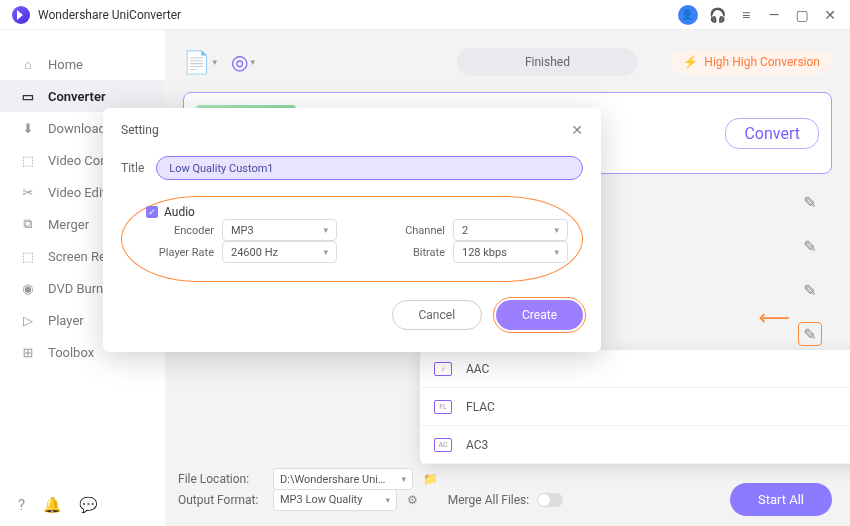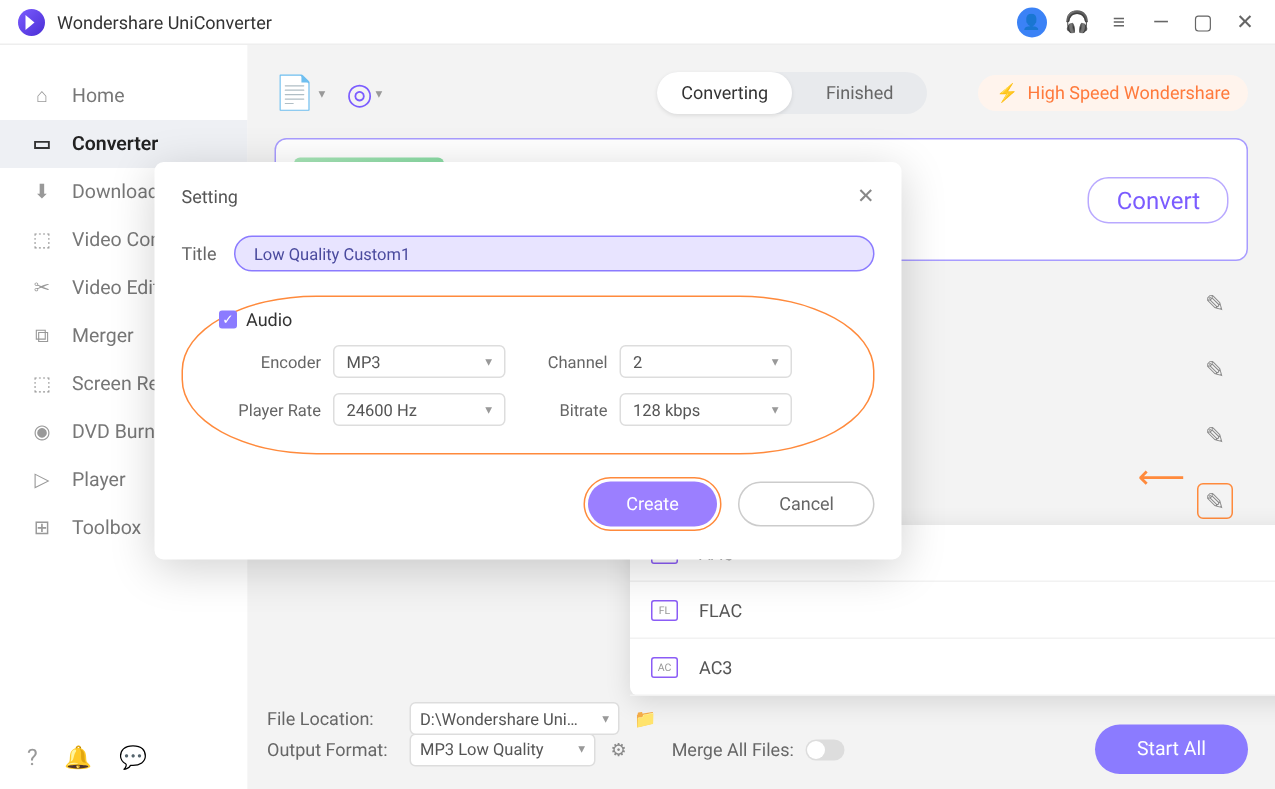--- a/index.html
+++ b/index.html
@@ -47,21 +47,21 @@
 .footer-icons{position:absolute;bottom:12px;left:18px;display:flex;gap:18px;color:#999;font-size:15px}
 .modal{position:absolute;left:103px;top:108px;width:498px;background:#fff;box-shadow:0 6px 30px rgba(0,0,0,0.18);border-radius:6px;padding:14px 18px 22px;z-index:50}
 .modal-head{display:flex;align-items:center;font-size:12px;color:#555}
 .close-x{margin-left:auto;color:#888;font-size:14px;cursor:pointer}
 .title-row{display:flex;align-items:center;gap:12px;margin-top:18px}
 .title-row label{font-size:12px;color:#666}
 .title-input{flex:1;height:24px;border:1px solid #8b7bff;border-radius:12px;padding:0 12px;font-size:11px;color:#4a4a9e;background:#e8e4ff}
 .audio-group{margin-top:16px;border:1.5px solid #ff8a3c;border-radius:90px/50px;padding:8px 24px 18px}
 .check-row{display:flex;align-items:center;gap:6px;font-size:12px;color:#333}
 .cbox{width:12px;height:12px;border:1px solid #8b7bff;background:#8b7bff;border-radius:2px;display:flex;align-items:center;justify-content:center;color:#fff;font-size:9px}
-.field-row{display:flex;margin-top:10px}
+.field-row{display:flex;gap:40px;}
 .field{display:flex;align-items:center;gap:8px}
 .field label{font-size:11px;color:#666;width:68px;text-align:right}
 .sel{border:1px solid #ddd;border-radius:4px;height:22px;width:115px;padding:0 8px;font-size:11px;color:#555;display:flex;align-items:center;justify-content:space-between}
 .btn-row{display:flex;justify-content:flex-end;gap:14px;margin-top:18px}
 .btn{border-radius:16px;padding:7px 26px;font-size:12px;cursor:pointer}
 .btn-create{background:#9b7fff;color:#fff;border:none;outline:1.5px solid #ff8a3c;outline-offset:2px}
 .btn-cancel{background:#fff;color:#666;border:1px solid #ccc}
 .chev{font-size:9px;color:#999}
 </style>
 </head>
@@ -128,30 +128,27 @@
     <div class="toolbar">
       <div class="tool-btn">
           <span style="color:#7b5cff;font-size:22px">📄</span>
           <span class="chev">▾</span>
         </div>
       <div class="tool-btn">
           <span style="color:#7b5cff;font-size:20px">◎</span>
           <span class="chev">▾</span>
         </div>
       <div class="tabs">
-        <div class="tab active">
-            <span>Converting</span>
-          </div>
         <div class="tab">
             <span>Finished</span>
           </div>
       </div>
       <div class="hsc">
           <span>⚡</span>
-          <span>High Speed Wondershare</span>
+          <span>High High Conversion</span>
         </div>
     </div>
 
     <div class="file-card">
       <div class="thumb"></div>
       <div class="file-title">BIGBANG - BLUE MV(0) (3)</div>
       <span class="pencil">✎</span>
       <button class="convert-btn"><span>Convert</span></button>
     </div>
 
@@ -249,16 +246,16 @@
       <div class="field">
           <label>Bitrate</label>
           <div class="sel">
             <span>128 kbps</span>
             <span class="chev">▾</span>
           </div>
         </div>
     </div>
   </div>
   <div class="btn-row">
+    <button class="btn btn-cancel"><span>Cancel</span></button>
     <button class="btn btn-create"><span>Create</span></button>
-    <button class="btn btn-cancel"><span>Cancel</span></button>
   </div>
 </div>
 
 </body></html>

